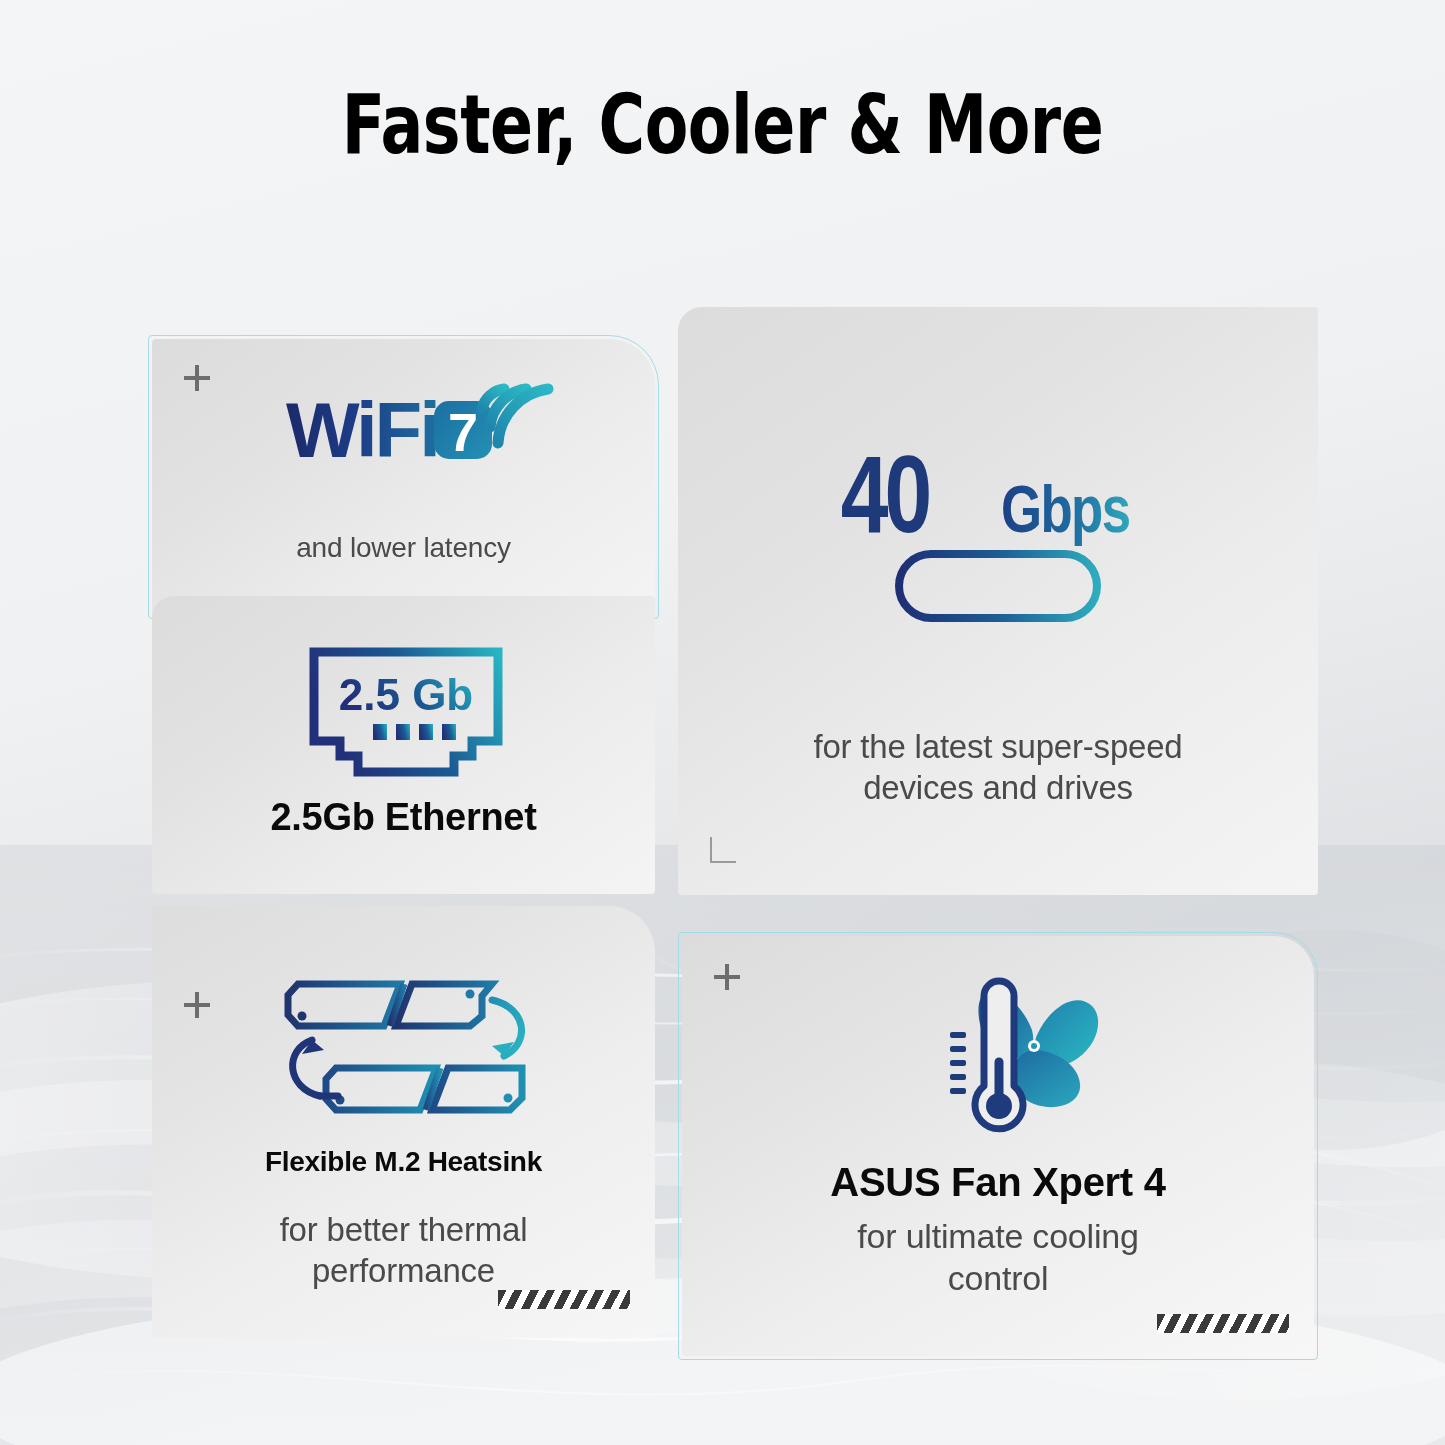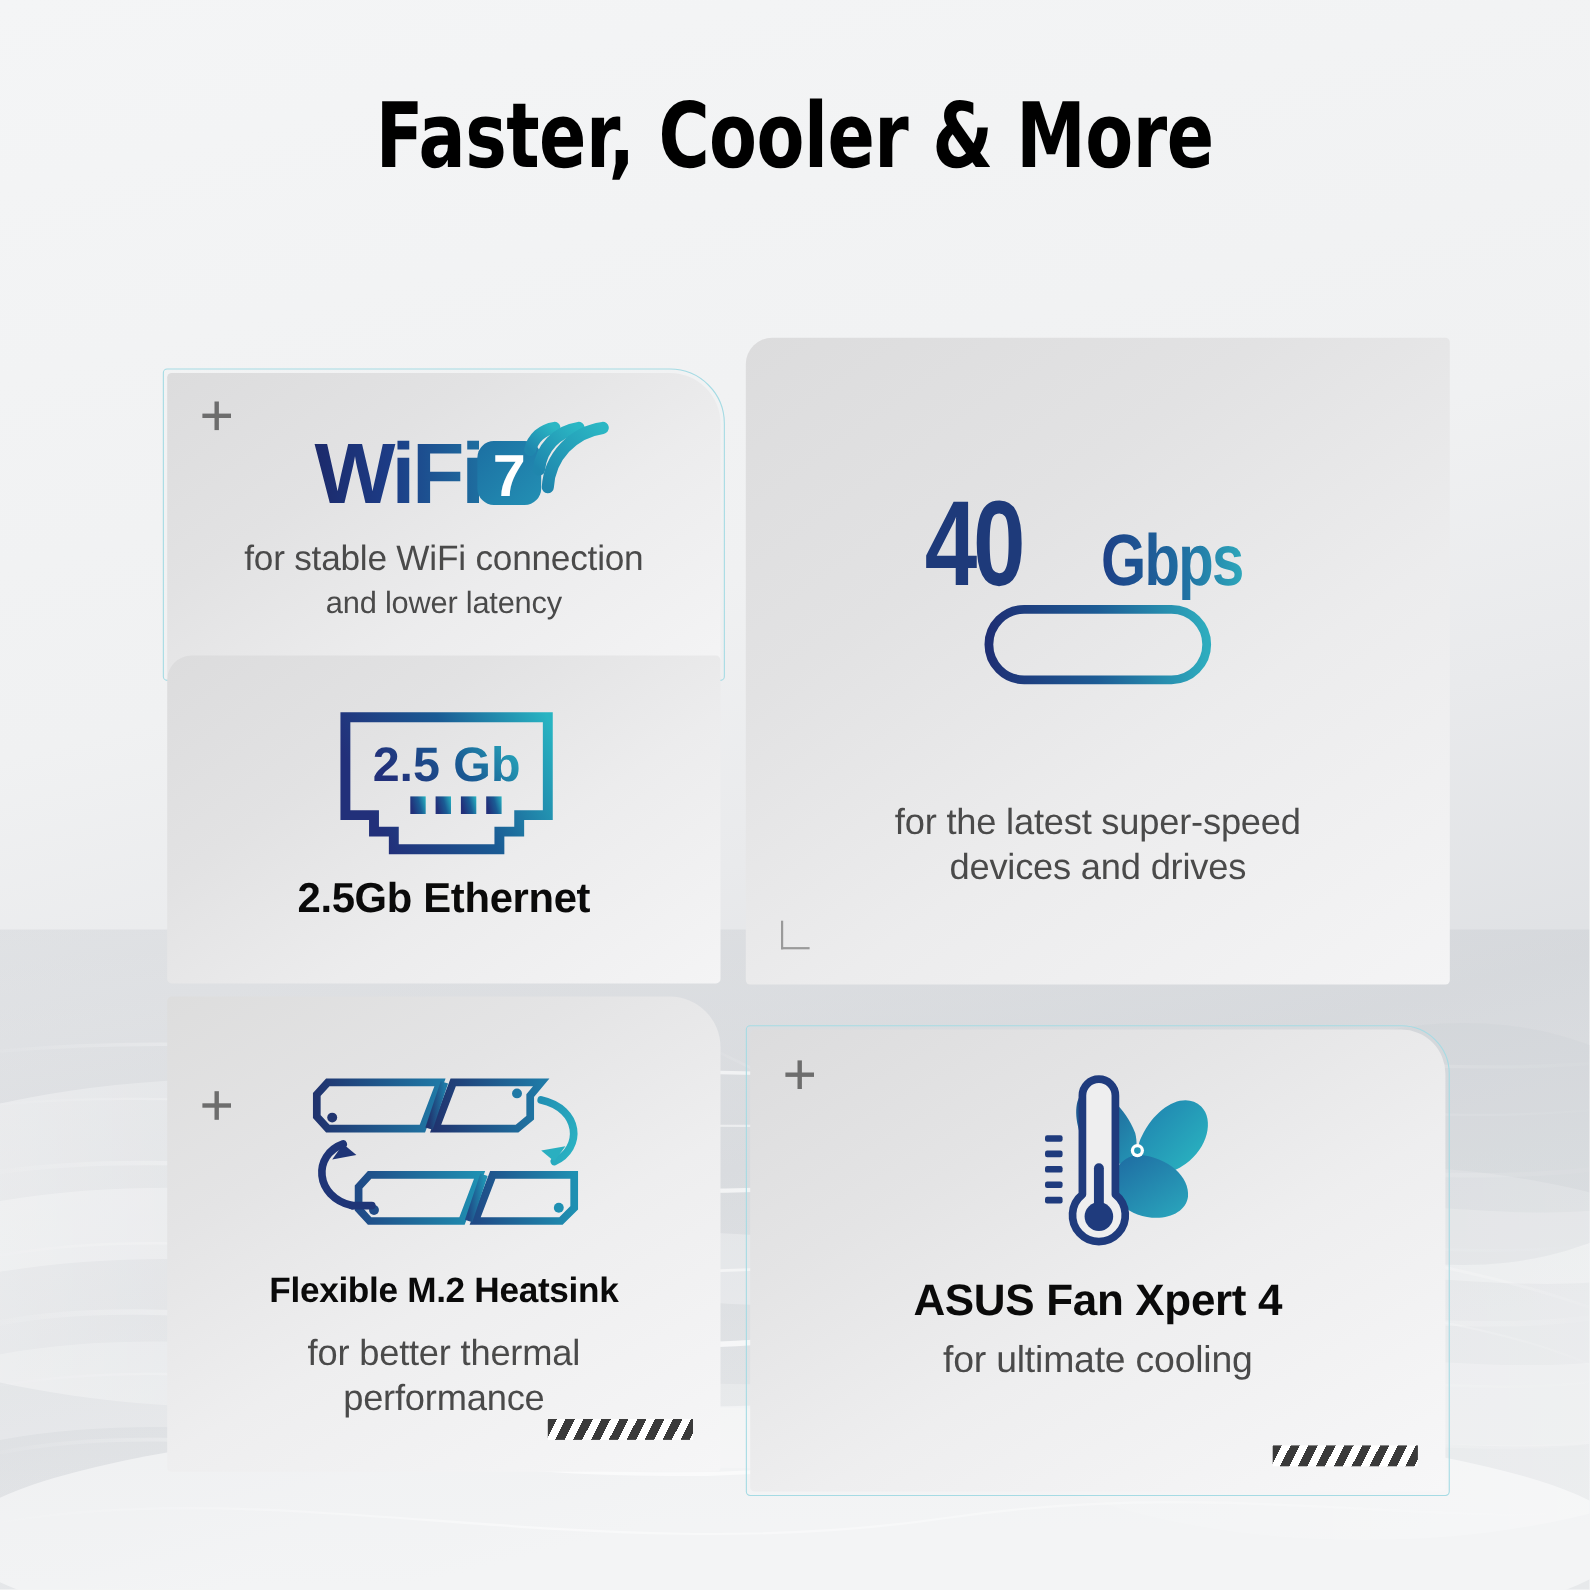--- a/index.html
+++ b/index.html
@@ -191,21 +191,20 @@
       <text x="0" y="76" font-family="'Liberation Sans',sans-serif" font-size="78" font-weight="700" fill="url(#wifiTxt)" letter-spacing="-3">WiFi</text>
       <rect x="148" y="20" width="58" height="58" rx="15" fill="url(#badge7)"></rect>
       <text x="177" y="70" font-family="'Liberation Sans',sans-serif" font-size="54" font-weight="700" fill="#ffffff" text-anchor="middle">7</text>
       <g fill="none" stroke="url(#wifiArc)" stroke-linecap="round">
         <path d="M196 28 A26 26 0 0 1 218 8" stroke-width="11"></path>
         <path d="M204 46 A42 42 0 0 1 240 8" stroke-width="11"></path>
         <path d="M212 62 A58 58 0 0 1 262 8" stroke-width="11"></path>
       </g>
     </svg>
 
-    <div class="sub" style="position:absolute; left:0; width:100%; top:150px; font-size:32px;">for stable WiFi connection</div>
     <div class="sub" style="position:absolute; left:0; width:100%; top:192px; font-size:28px;">and lower latency</div>
   </div>
 </div>
 
 <div id="card-eth" class="card">
   <div class="plate"></div>
 
   <div class="content">
     <svg width="200" height="140" viewBox="0 0 200 140" style="position:absolute; left:154px; top:48px;">
       <defs>
@@ -307,21 +306,21 @@
       <circle cx="230" cy="120" r="4.5" fill="#1f90b2"></circle>
 
       <path d="M42 118 C 8 110, 6 72, 34 62" fill="none" stroke="#1f3577" stroke-width="7" stroke-linecap="round"></path>
       <path d="M34 62 L24 76 L46 72 Z" fill="#1f3577"></path>
       <path d="M42 118 L60 118" stroke="#1f3577" stroke-width="7" stroke-linecap="round"></path>
 
       <path d="M214 22 C 250 30, 252 66, 226 78" fill="none" stroke="url(#arrT)" stroke-width="7" stroke-linecap="round"></path>
       <path d="M226 78 L236 64 L214 68 Z" fill="#2aafc0"></path>
     </svg>
 
-    <div class="cap" style="position:absolute; left:0; width:100%; top:250px; font-size:32px;">Flexible M.2 Heatsink</div>
+    <div class="cap" style="position:absolute; left:0; width:100%; top:240px; font-size:28px;">Flexible M.2 Heatsink</div>
     <div class="sub" style="position:absolute; left:0; width:100%; top:305px; font-size:33px;">for better thermal</div>
     <div class="sub" style="position:absolute; left:0; width:100%; top:346px; font-size:33px;">performance</div>
   </div>
 </div>
 
 <div id="card-fan" class="card">
   <div class="plate"></div>
   <div class="outline"></div>
   <div class="plus" style="left:36px; top:32px;"></div>
   <div class="hatch" style="right:29px; bottom:27px;"></div>
@@ -357,14 +356,15 @@
         <rect x="24" y="54" width="16" height="6" rx="2"></rect>
         <rect x="24" y="68" width="16" height="6" rx="2"></rect>
         <rect x="24" y="82" width="16" height="6" rx="2"></rect>
         <rect x="24" y="96" width="16" height="6" rx="2"></rect>
         <rect x="24" y="110" width="16" height="6" rx="2"></rect>
       </g>
     </svg>
 
     <div class="cap" style="position:absolute; left:0; width:100%; top:228px; font-size:40px;">ASUS Fan Xpert 4</div>
     <div class="sub" style="position:absolute; left:0; width:100%; top:284px; font-size:34px;">for ultimate cooling</div>
+    <div class="sub" style="position:absolute; left:0; width:100%; top:326px; font-size:34px;">control</div>
   </div>
 </div>
 
 </body></html>

